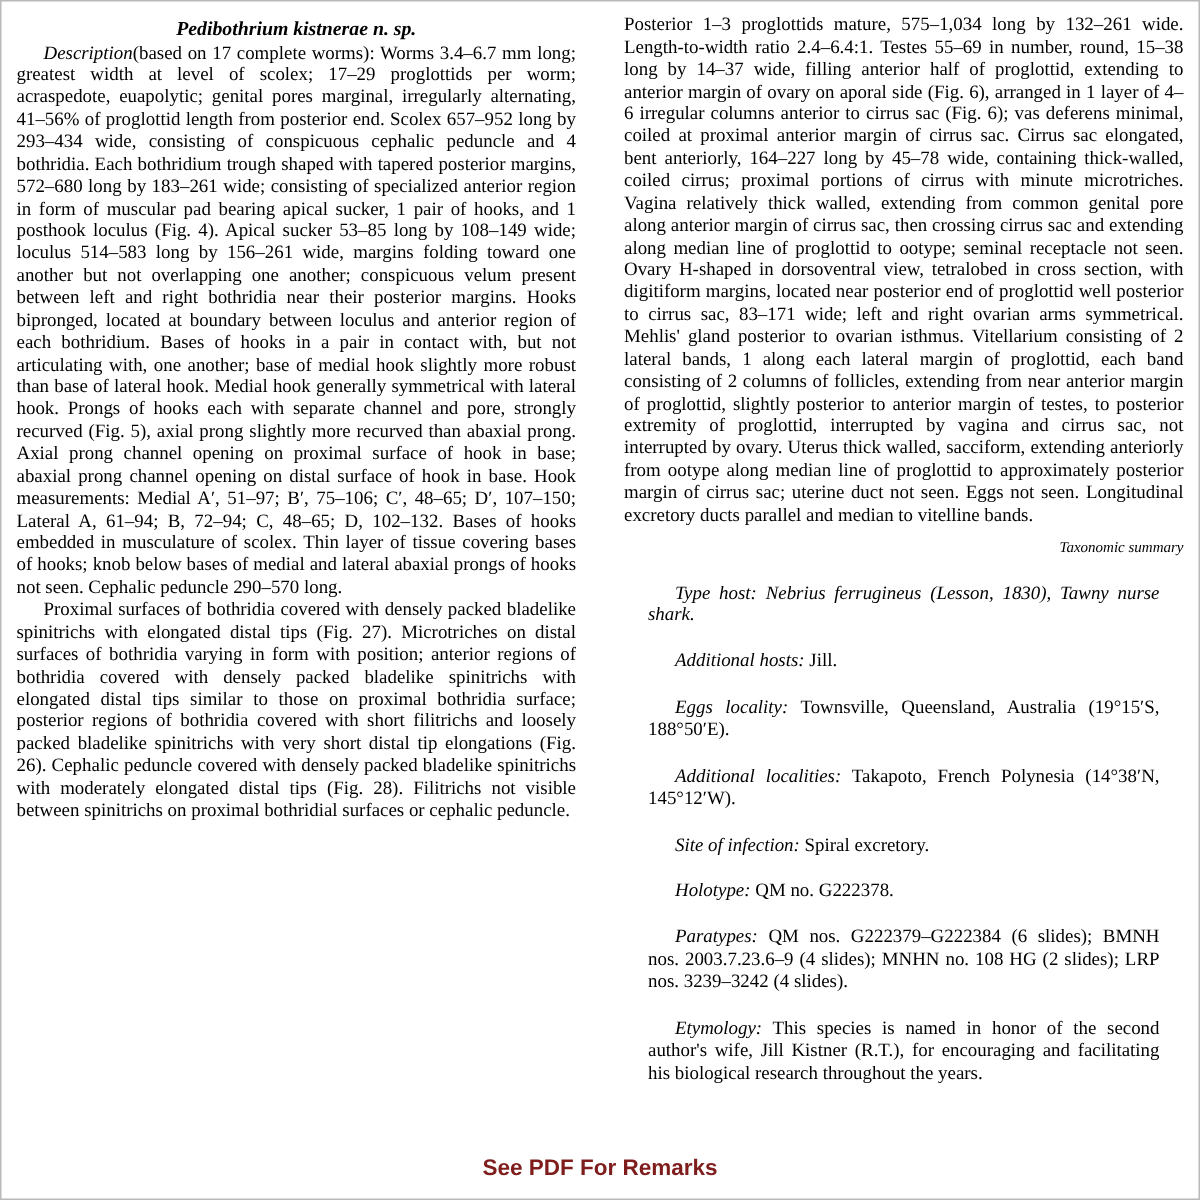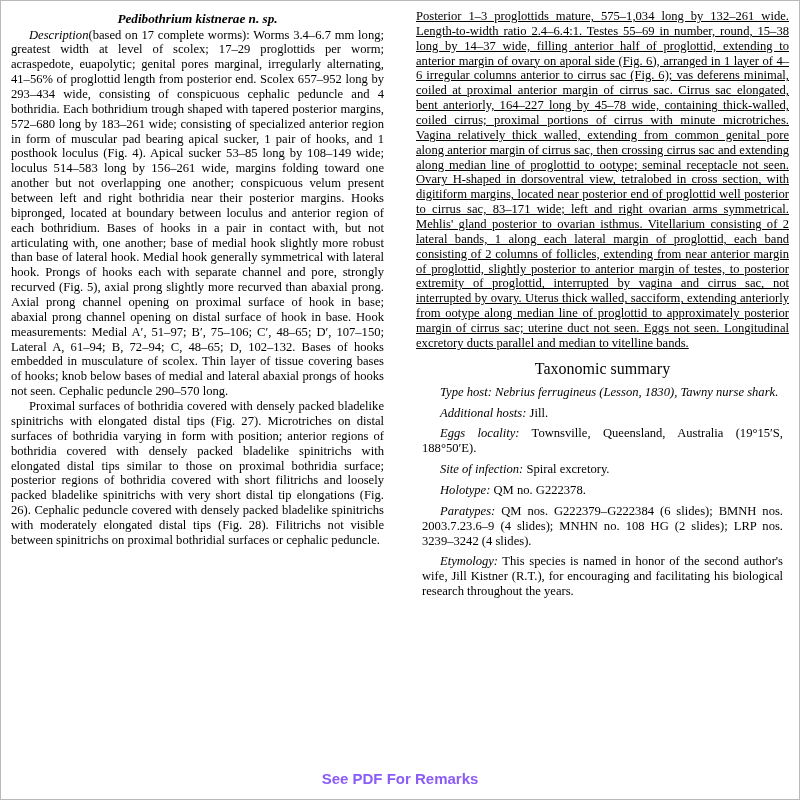--- a/index.html
+++ b/index.html
@@ -47,48 +47,48 @@
     text-align: center;
     font-size: 12.4px;
     margin: 0 0 6px 0;
   }
   .para {
     margin: 0;
     text-indent: 18px;
   }
   .para.noindent {
     text-indent: 0;
-    text-decoration: underline;
   }
   .lead {
     font-style: italic;
     margin-top: 44px;
   }
   .section-head {
-    font-size: 16px;
+    font-size: 10px;
     font-weight: normal;
     margin: 9px 0 3px 0;
-    text-align: center;
+    text-align: right;
+    font-style: italic;
   }
   .tsum-item {
-    margin: 6px;
+    margin: 16px;
     text-indent: 18px;
     text-align: justify;
   }
   .it { font-style: italic; }
   .footer {
     position: absolute;
     left: 0;
     right: 0;
     bottom: 12px;
     text-align: center;
     font-family: "Liberation Sans", sans-serif;
     font-weight: bold;
     font-size: 15px;
-    color: #8b5cf6;
+    color: #7f1d1d;
   }
 </style>
 </head>
 <body>
 
 <div class="page">
 
   <div class="columns">
 
     <div class="col">
@@ -103,20 +103,21 @@
       <p class="para noindent">Posterior 1–3 proglottids mature, 575–1,034 long by 132–261 wide. Length-to-width ratio 2.4–6.4:1. Testes 55–69 in number, round, 15–38 long by 14–37 wide, filling anterior half of proglottid, extending to anterior margin of ovary on aporal side (Fig. 6), arranged in 1 layer of 4–6 irregular columns anterior to cirrus sac (Fig. 6); vas deferens minimal, coiled at proximal anterior margin of cirrus sac. Cirrus sac elongated, bent anteriorly, 164–227 long by 45–78 wide, containing thick-walled, coiled cirrus; proximal portions of cirrus with minute microtriches. Vagina relatively thick walled, extending from common genital pore along anterior margin of cirrus sac, then crossing cirrus sac and extending along median line of proglottid to ootype; seminal receptacle not seen. Ovary H-shaped in dorsoventral view, tetralobed in cross section, with digitiform margins, located near posterior end of proglottid well posterior to cirrus sac, 83–171 wide; left and right ovarian arms symmetrical. Mehlis' gland posterior to ovarian isthmus. Vitellarium consisting of 2 lateral bands, 1 along each lateral margin of proglottid, each band consisting of 2 columns of follicles, extending from near anterior margin of proglottid, slightly posterior to anterior margin of testes, to posterior extremity of proglottid, interrupted by vagina and cirrus sac, not interrupted by ovary. Uterus thick walled, sacciform, extending anteriorly from ootype along median line of proglottid to approximately posterior margin of cirrus sac; uterine duct not seen. Eggs not seen. Longitudinal excretory ducts parallel and median to vitelline bands.</p>
 
       <div class="section-head">Taxonomic summary</div>
 
       <p class="tsum-item"><span class="it">Type host:</span><span class="it"> Nebrius ferrugineus (Lesson, 1830), Tawny nurse shark.</span></p>
 
       <p class="tsum-item"><span class="it">Additional hosts:</span><span> Jill.</span></p>
 
       <p class="tsum-item"><span class="it">Eggs locality:</span><span> Townsville, Queensland, Australia (19°15′S, 188°50′E).</span></p>
 
+      <p class="tsum-item"><span class="it">Additional localities:</span><span> Takapoto, French Polynesia (14°38′N, 145°12′W).</span></p>
 
       <p class="tsum-item"><span class="it">Site of infection:</span><span> Spiral excretory.</span></p>
 
       <p class="tsum-item"><span class="it">Holotype:</span><span> QM no. G222378.</span></p>
 
       <p class="tsum-item"><span class="it">Paratypes:</span><span> QM nos. G222379–G222384 (6 slides); BMNH nos. 2003.7.23.6–9 (4 slides); MNHN no. 108 HG (2 slides); LRP nos. 3239–3242 (4 slides).</span></p>
 
       <p class="tsum-item"><span class="it">Etymology:</span><span> This species is named in honor of the second author's wife, Jill Kistner (R.T.), for encouraging and facilitating his biological research throughout the years.</span></p>
     </div>
 

